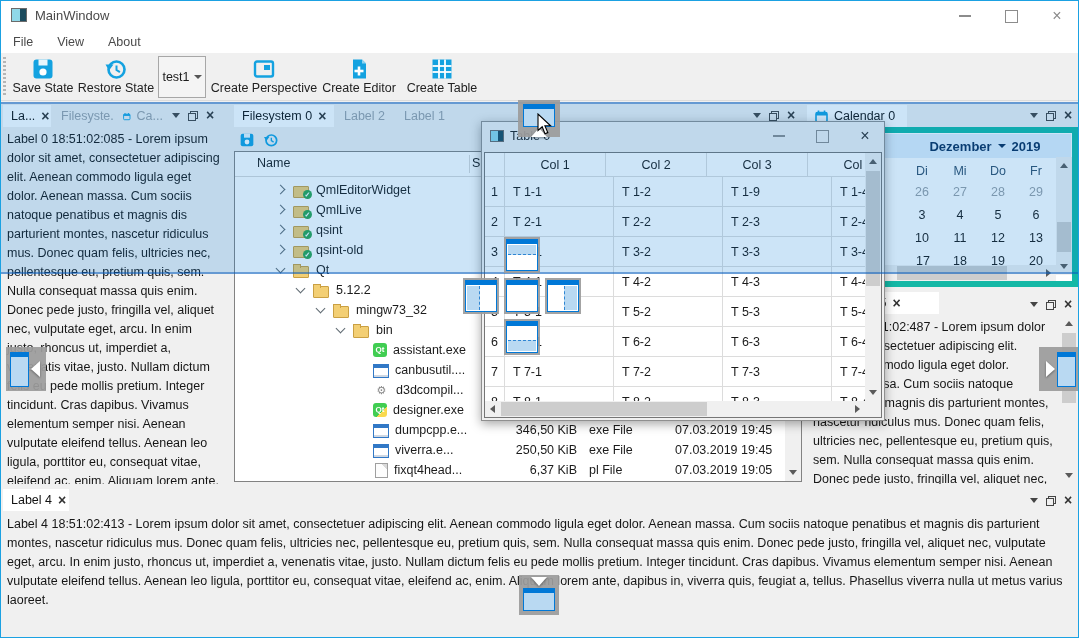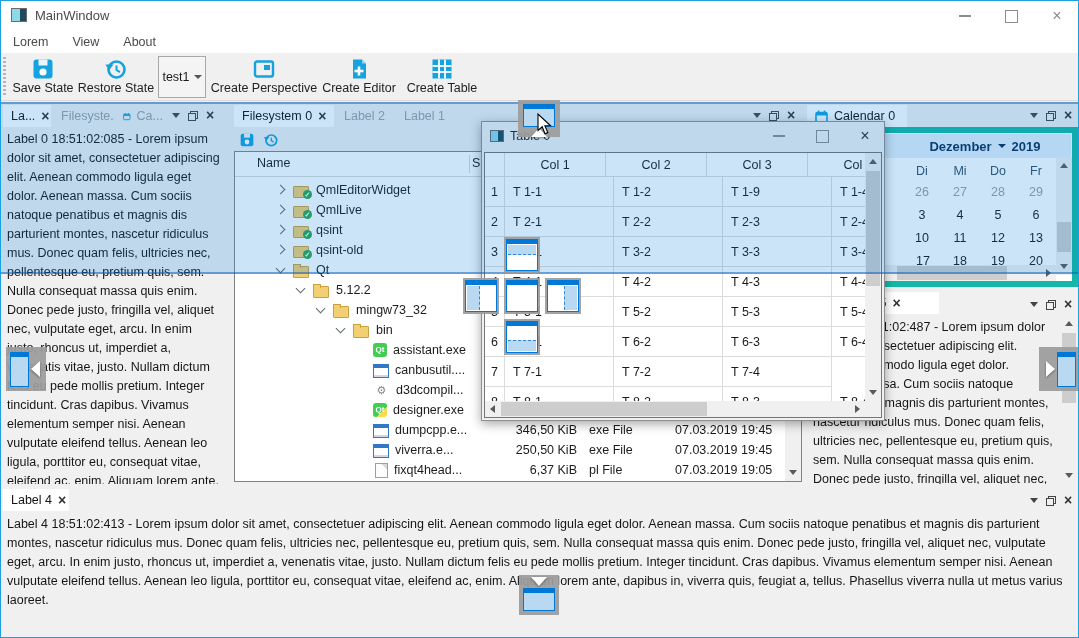--- a/index.html
+++ b/index.html
@@ -136,21 +136,21 @@
       </span>
     <span class="a capbtn" style="left:988px">
         <span class="sq-max"></span>
       </span>
     <span class="a capbtn" style="left:1034px">
         <span class="x-close">×</span>
       </span>
   </div>
 
   <div class="a menubar" id="menubar">
-      <div class="menu-item">Lorem</div>
+      <div class="menu-item">File</div>
       <div class="menu-item">View</div>
       <div class="menu-item">About</div>
     </div>
 
   <div class="a toolbar"></div>
   <div class="a tb-handle"></div>
 
   <div class="a tbtn" style="left:10px;width:64px">
     <svg class="icoblue" width="24" height="24" viewBox="0 0 24 24">
         <rect x="2.5" y="2.5" width="19" height="19" rx="3" fill="#14a2e0"></rect>
@@ -508,20 +508,21 @@
             <div class="tcell num" style="width: 19px;">6</div>
             <div class="tcell" style="width: 100px;">T 6-1</div>
             <div class="tcell" style="width: 100px;">T 6-2</div>
             <div class="tcell" style="width: 100px;">T 6-3</div>
             <div class="tcell" style="width: 100px;">T 6-4</div>
           </div>
           <div class="trow">
             <div class="tcell num" style="width: 19px;">7</div>
             <div class="tcell" style="width: 100px;">T 7-1</div>
             <div class="tcell" style="width: 100px;">T 7-2</div>
+            <div class="tcell" style="width: 100px;">T 7-3</div>
             <div class="tcell" style="width: 100px;">T 7-4</div>
           </div>
           <div class="trow">
             <div class="tcell num" style="width: 19px;">8</div>
             <div class="tcell" style="width: 100px;">T 8-1</div>
             <div class="tcell" style="width: 100px;">T 8-2</div>
             <div class="tcell" style="width: 100px;">T 8-3</div>
             <div class="tcell" style="width: 100px;">T 8-4</div>
           </div>
         </div>

